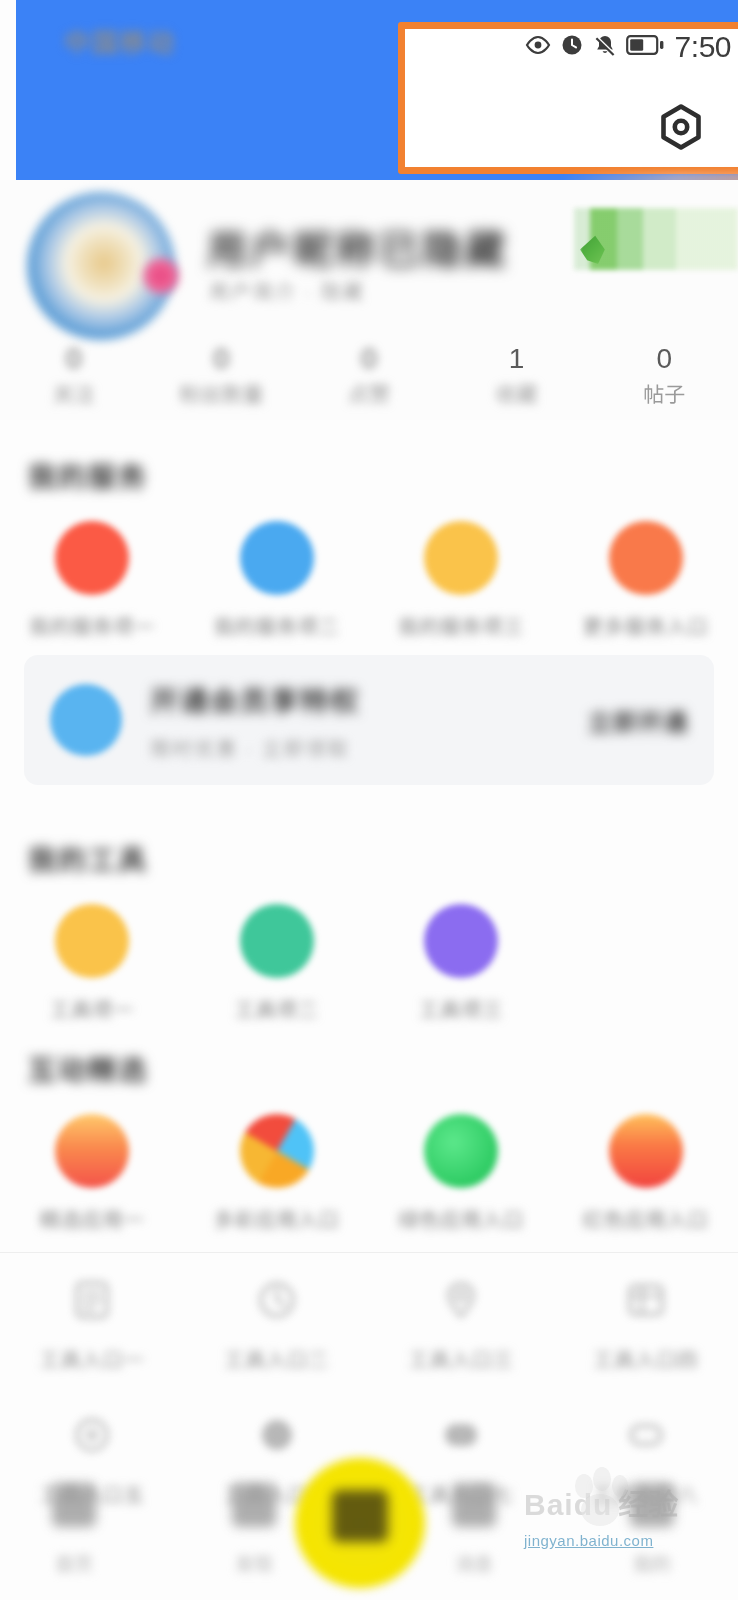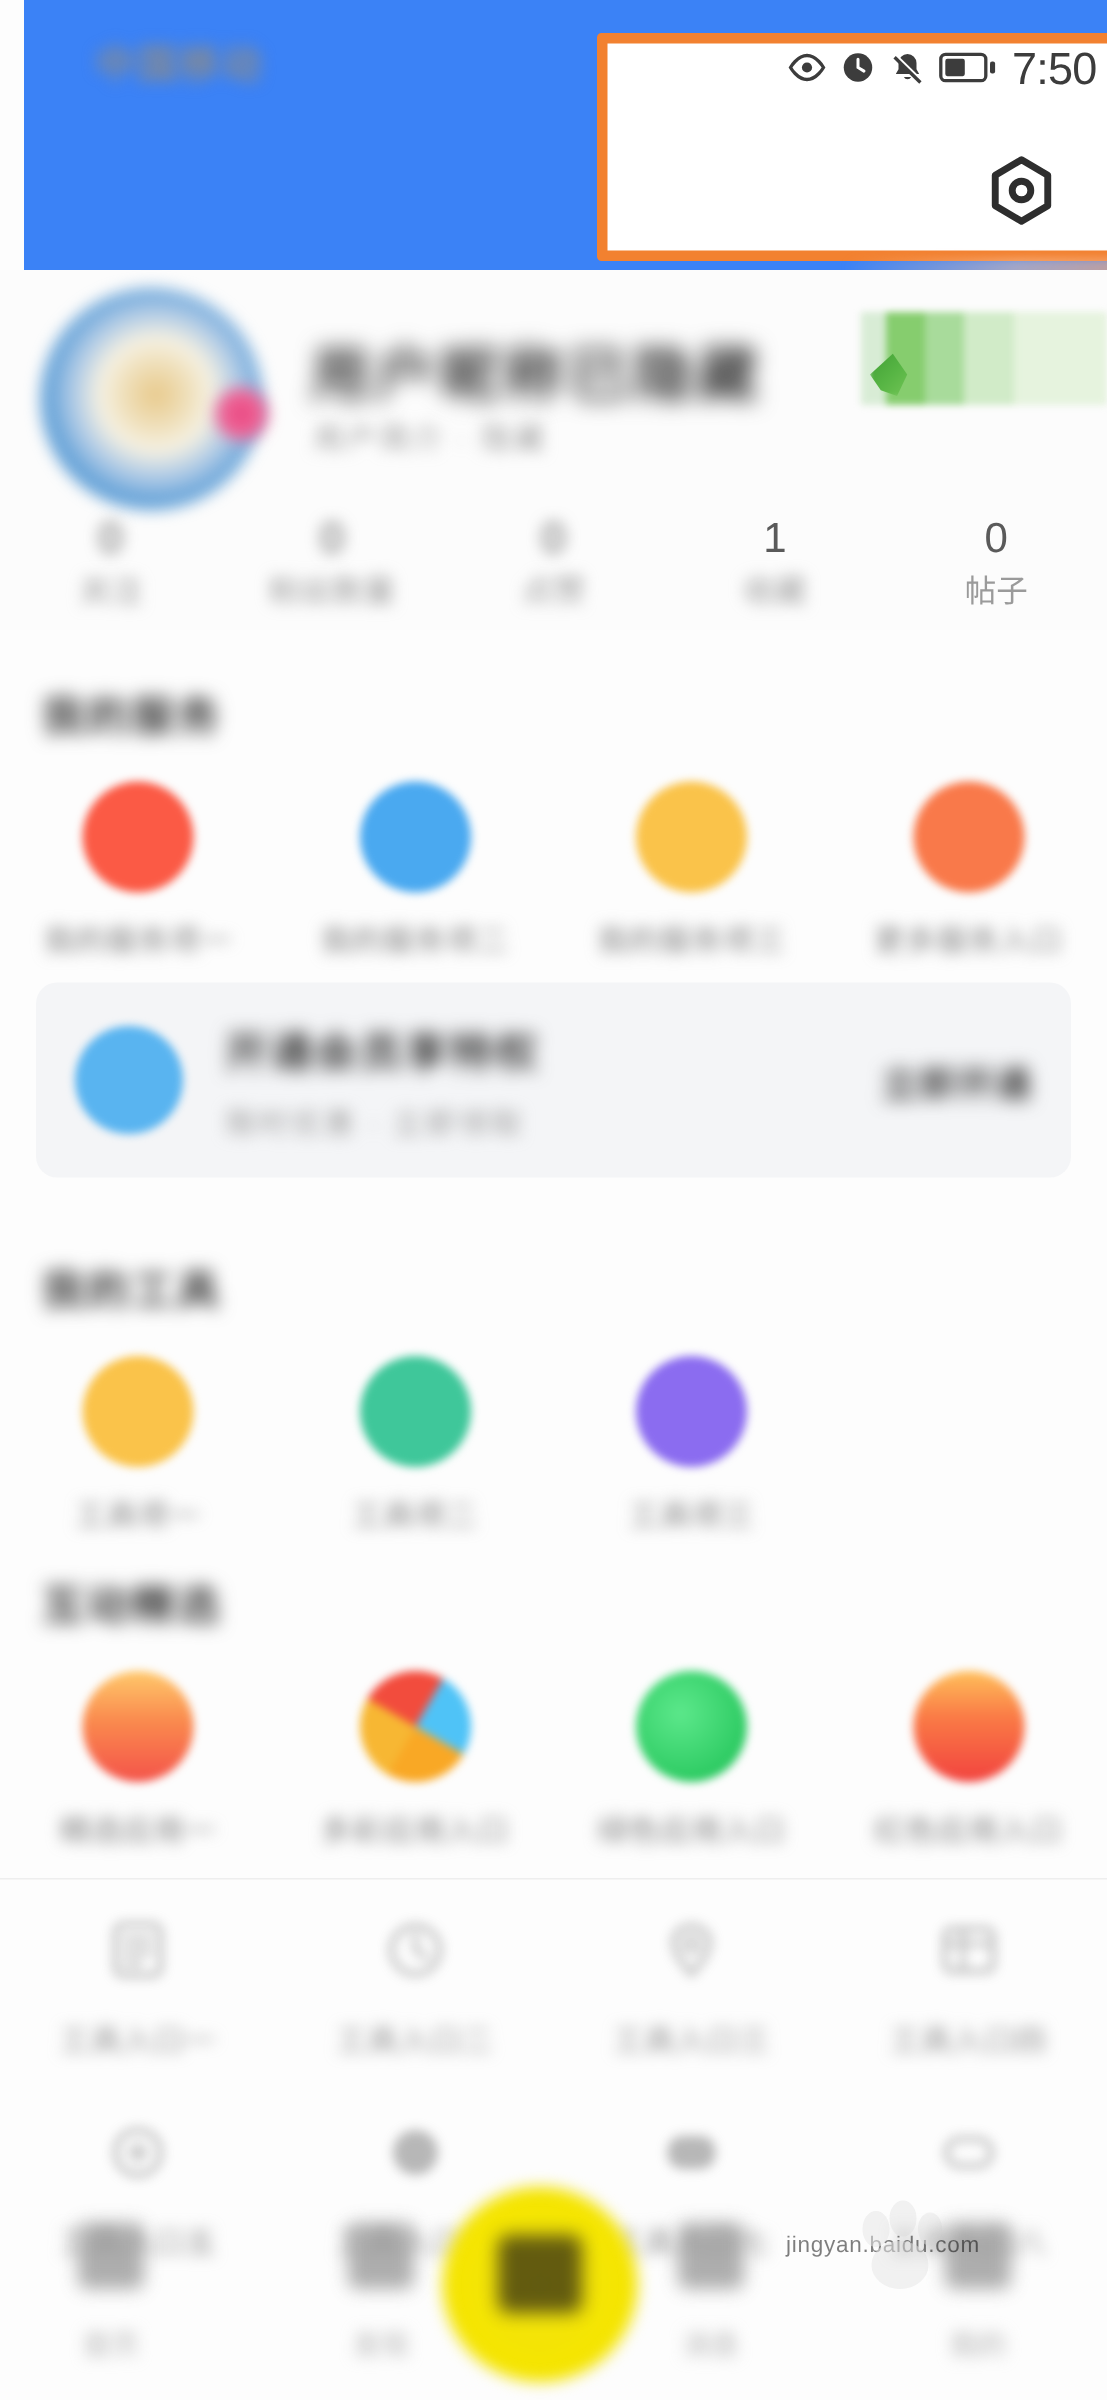--- a/index.html
+++ b/index.html
@@ -146,21 +146,21 @@
     background:#4a4410; filter:blur(6px); opacity:.85;
   }
 
   
   #watermark {
     position:absolute; right:14px; bottom:34px; width:200px; height:86px;
     opacity:.5; pointer-events:none;
   }
   #wm-text { font-size:30px; font-weight:700; color:#b9b9b9; letter-spacing:1px; line-height:1; }
   #wm-cn { font-size:30px; font-weight:700; color:#a9a9a9; margin-left:6px; }
-  #wm-url { margin-top:8px; font-size:15px; color:#000000; letter-spacing:.5px; }
+  #wm-url { margin-top:8px; font-size:15px; color:#0369a1; letter-spacing:.5px;text-decoration:underline; }
   #wm-paw { position:absolute; right:86px; top:-14px; opacity:.55; }
 </style>
 </head>
 <body>
 
 <div id="top-area">
   <div id="carrier-logo">中国移动</div>
 
   <div id="annotation-box">
 
@@ -417,14 +417,17 @@
 
 <div id="watermark">
   <span id="wm-paw">
     <svg width="74" height="64" viewBox="0 0 74 64">
       <ellipse cx="20" cy="20" rx="9" ry="12" fill="#cfcfcf"></ellipse>
       <ellipse cx="38" cy="13" rx="9" ry="12" fill="#cfcfcf"></ellipse>
       <ellipse cx="56" cy="20" rx="8" ry="11" fill="#cfcfcf"></ellipse>
       <ellipse cx="36" cy="44" rx="19" ry="16" fill="#cfcfcf"></ellipse>
     </svg>
   </span>
+  <div>
+    <span id="wm-text">Baidu</span><span id="wm-cn">经验</span>
+  </div>
   <div id="wm-url">jingyan.baidu.com</div>
 </div>
 
 </body></html>

